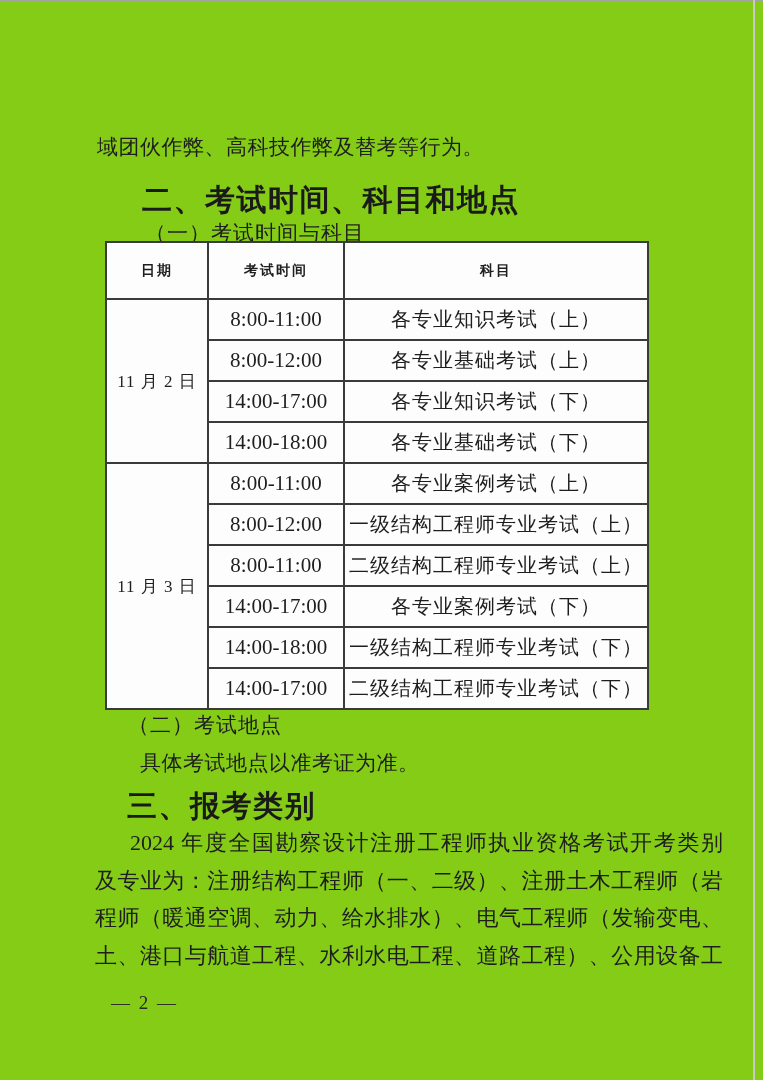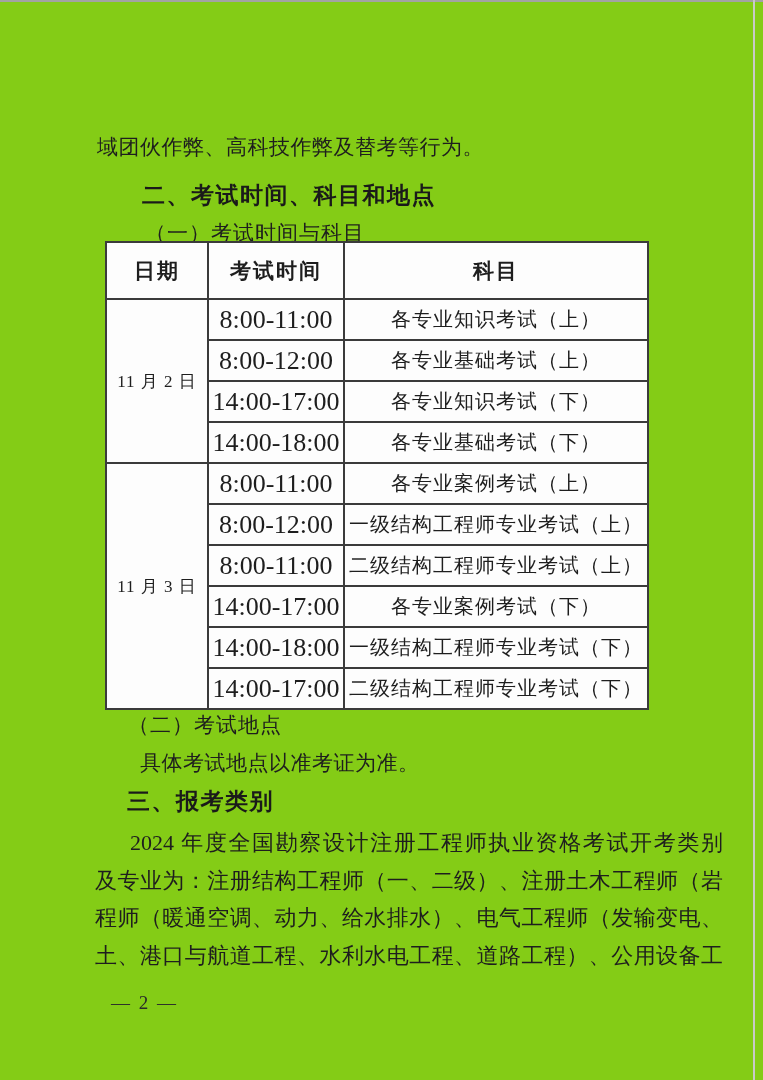--- a/index.html
+++ b/index.html
@@ -22,21 +22,21 @@
   .edge-right {
     position: absolute; top: 0; left: 753px; width: 2px; height: 100%;
     background: #c9c9c9;
   }
   .cont-line {
     position: absolute; left: 97px; top: 133px;
     font-size: 21px; letter-spacing: 0.5px;
   }
   .h-sans {
     font-family: "Liberation Sans", "DejaVu Sans", sans-serif;
-    font-weight: 700; font-size: 23px; letter-spacing: 1.5px;
+    font-weight: 700; font-size: 30px; letter-spacing: 1.5px;
     color: #1a1a1a;
   }
   .pos-h2 { position: absolute; left: 142px; top: 180px; }
   .pos-h3 { position: absolute; left: 127px; top: 786px; }
   .sub { font-size: 21px; letter-spacing: 1px; }
   .pos-sub1 { position: absolute; left: 145px; top: 219px; }
   .pos-sub2 { position: absolute; left: 128px; top: 711px; }
   .pos-note { position: absolute; left: 140px; top: 749px; font-size: 21px; letter-spacing: 0.5px; }
 
   table.exam-table {
@@ -44,28 +44,28 @@
     width: 542px;
     border-collapse: collapse;
     table-layout: fixed;
   }
   .exam-table th, .exam-table td {
     border: 2px solid #3b3b3b;
     text-align: center; vertical-align: middle;
     background: #fdfdfd;
   }
   .exam-table th {
-    height: 57px; font-size: 21px; font-weight: 700; letter-spacing: 2px;
+    height: 57px; font-size: 14px; font-weight: 700; letter-spacing: 2px;
   }
   .exam-table td { height: 41px; }
   .col-date { width: 102px; }
   .col-time { width: 136px; }
   .col-subject { width: 304px; }
   .date-cell { font-size: 17px; letter-spacing: 1px; }
-  .time-cell { font-size: 26px; font-family: "Liberation Serif", "DejaVu Serif", serif; }
+  .time-cell { font-size: 21px; font-family: "Liberation Serif", "DejaVu Serif", serif; }
   .subject-cell { font-size: 20px; letter-spacing: 1px; font-family: Liberation Mono, monospace; }
 
   .para {
     position: absolute; left: 95px; top: 824px; width: 628px;
   }
   .pline {
     font-size: 22px; line-height: 37.5px; height: 37.5px;
     white-space: nowrap;
     text-align: justify;
     text-align-last: justify;

